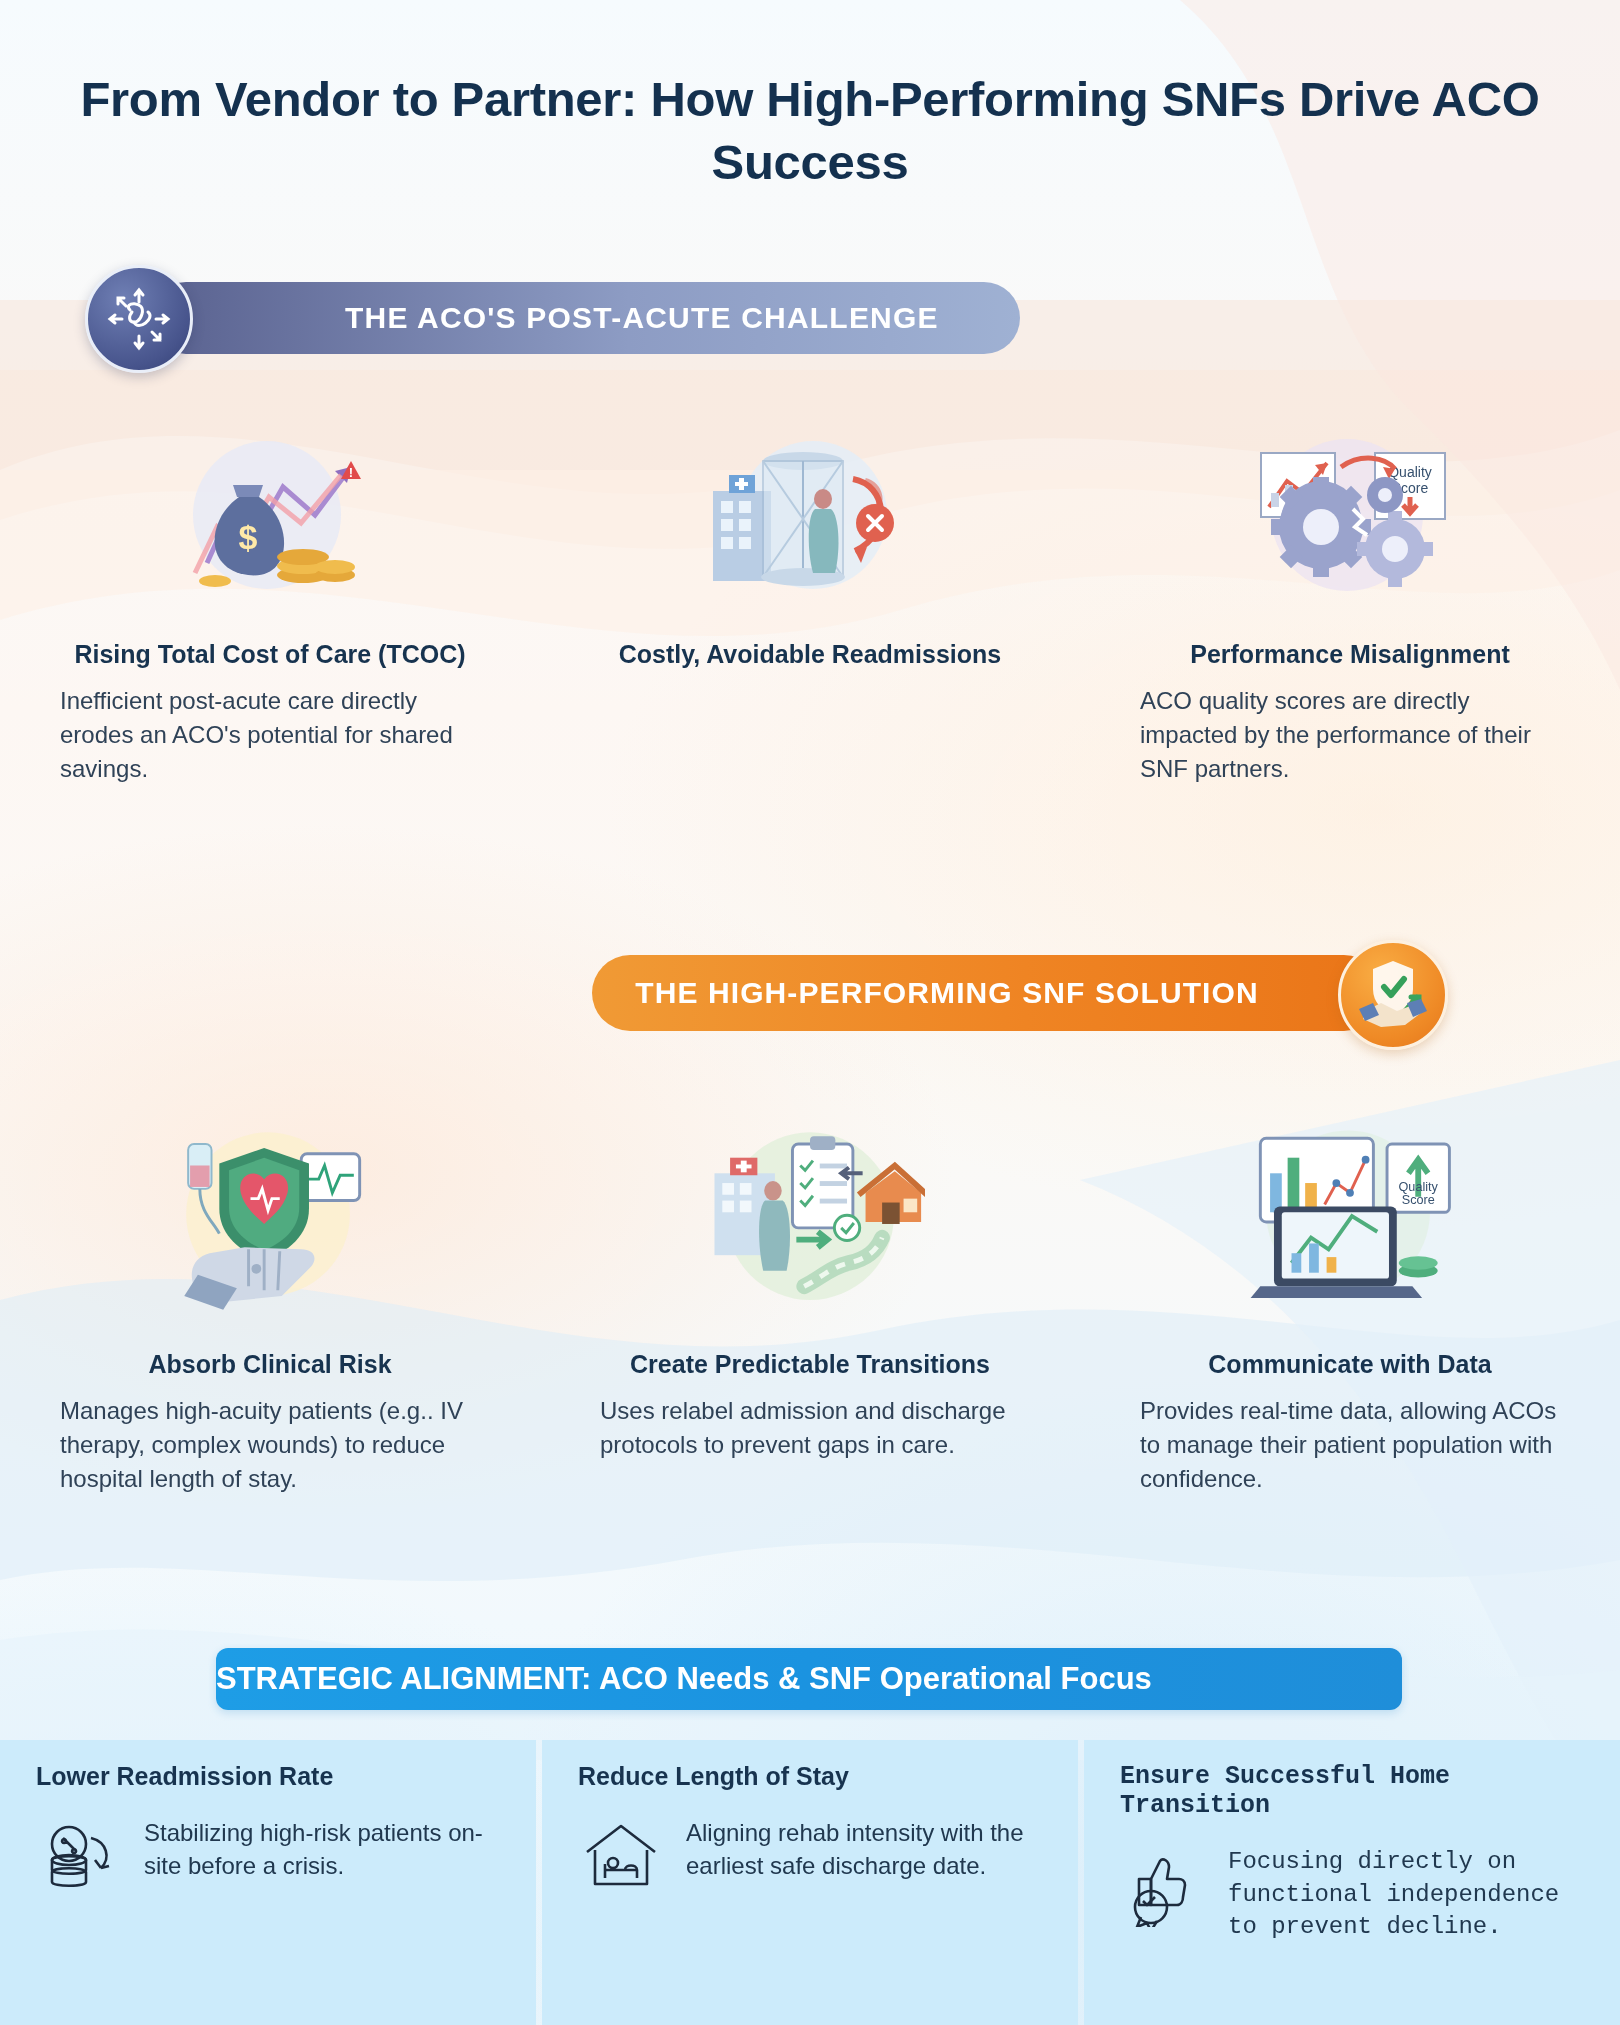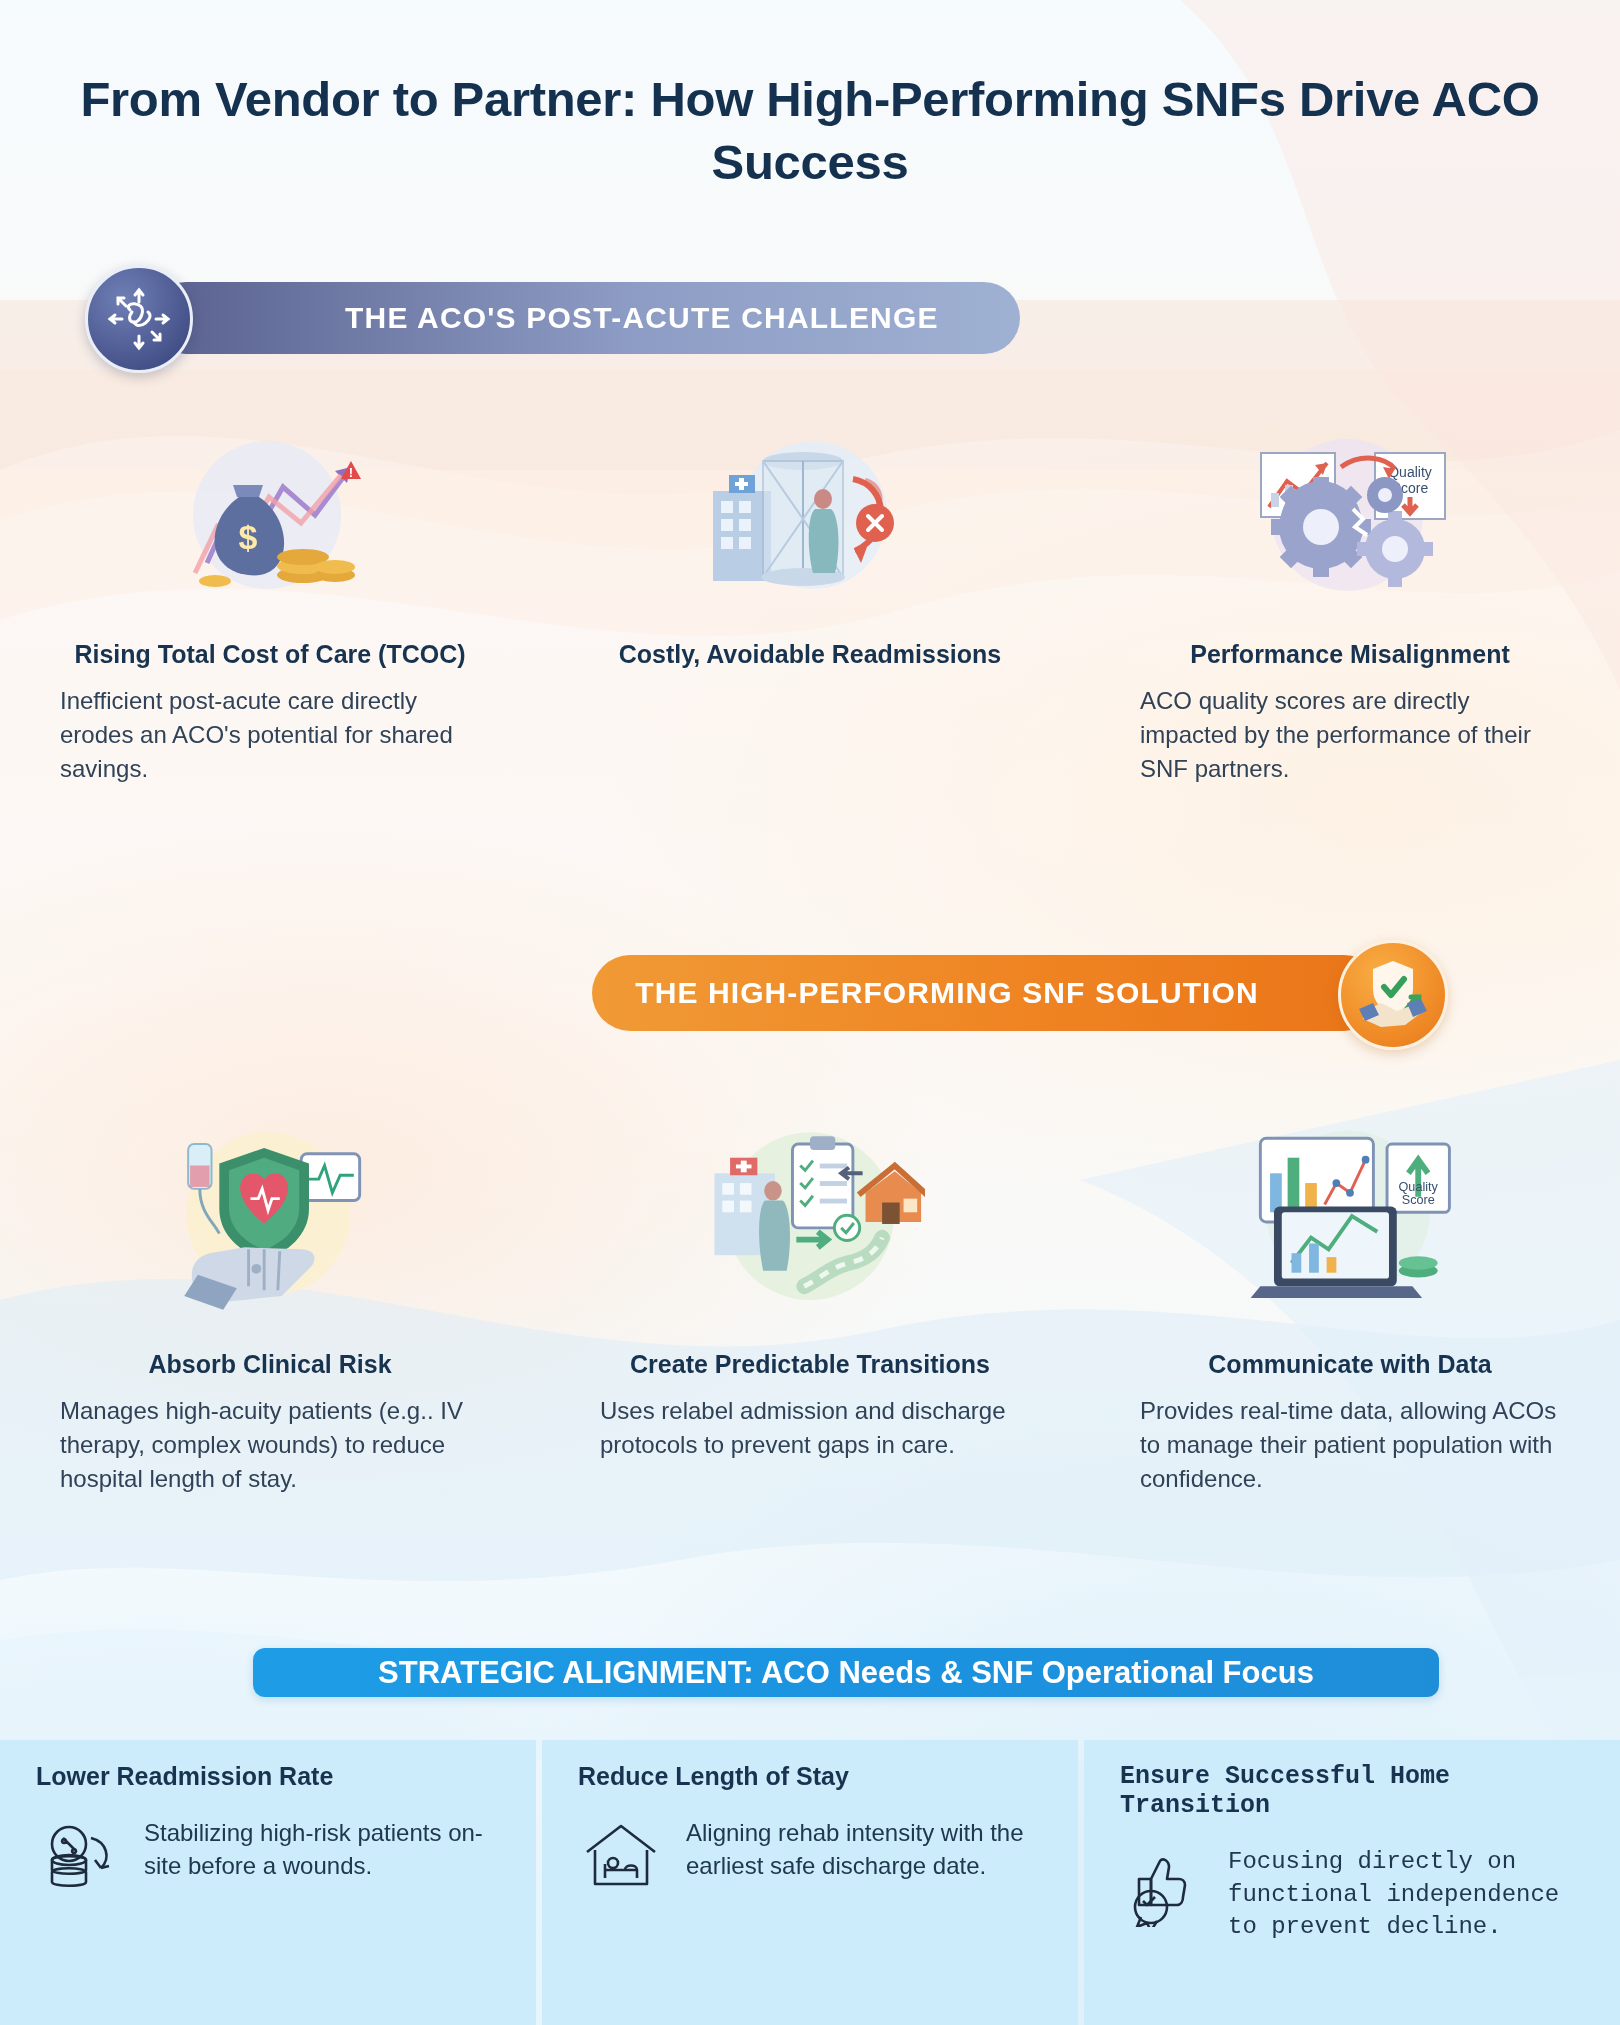--- a/index.html
+++ b/index.html
@@ -66,26 +66,25 @@
     position: absolute; left: 1338px; top: 940px;
     width: 110px; height: 110px; border-radius: 50%;
     background: radial-gradient(circle at 38% 30%, #f9ad44 0%, #ef8a26 65%, #e5761a 100%);
     border: 3px solid #fdf0df;
     display: flex; align-items: center; justify-content: center;
     box-shadow: 0 4px 12px rgba(180,100,20,0.25);
   }
 
   .banner-3 {
     position: absolute; left: 216px; top: 1648px;
-    width: 1186px; height: 49px;
+    width: 1186px; height: 62px;
     border-radius: 12px;
     background: linear-gradient(90deg, #1e9de6 0%, #1b93e0 50%, #1f8ed9 100%);
-    display: flex; align-items: center; justify-content: center;
+    display: flex; align-items: center; justify-content: flex-start;
     box-shadow: 0 3px 8px rgba(30,130,200,0.2);
-    margin-left: 37px;
   }
   .banner-3 .banner-text {
     color: #ffffff; font-size: 31px; font-weight: bold;
   }
 
   
   .grid { position: absolute; display: flex; width: 1620px; }
   .grid-challenge { left: 0; top: 420px; }
   .grid-solution  { left: 0; top: 1110px; }
   .card {
@@ -388,21 +387,21 @@
               <ellipse cx="32" cy="30" rx="17" ry="17"></ellipse>
               <path d="M26,24 L38,36 M27,25 a2,2 0 1,0 0.1,0 M37,35 a2,2 0 1,0 0.1,0"></path>
               <path d="M15,46 C15,41 49,41 49,46 L49,56 C49,61 15,61 15,56 Z"></path>
               <ellipse cx="32" cy="46" rx="17" ry="5"></ellipse>
               <path d="M15,58 C15,53 49,53 49,58 L49,68 C49,73 15,73 15,68 Z"></path>
               <path d="M54,24 C70,28 74,44 64,54"></path>
               <path d="M64,54 L58,46 M64,54 L72,52"></path>
             </g>
           </svg>
         </div>
-        <div class="strip-text">Stabilizing high-risk patients on-site before a wounds.</div>
+        <div class="strip-text">Stabilizing high-risk patients on-site before a crisis.</div>
       </div>
     </div>
 
     <div class="strip-col">
       <div class="strip-title">Reduce Length of Stay</div>
       <div class="strip-row">
         <div class="strip-icon">
           <svg width="84" height="84" viewBox="0 0 84 84">
             <g stroke="#1d2b3d" stroke-width="2.6" fill="none" stroke-linejoin="round">
               <path d="M8,38 L42,12 L76,38"></path>

